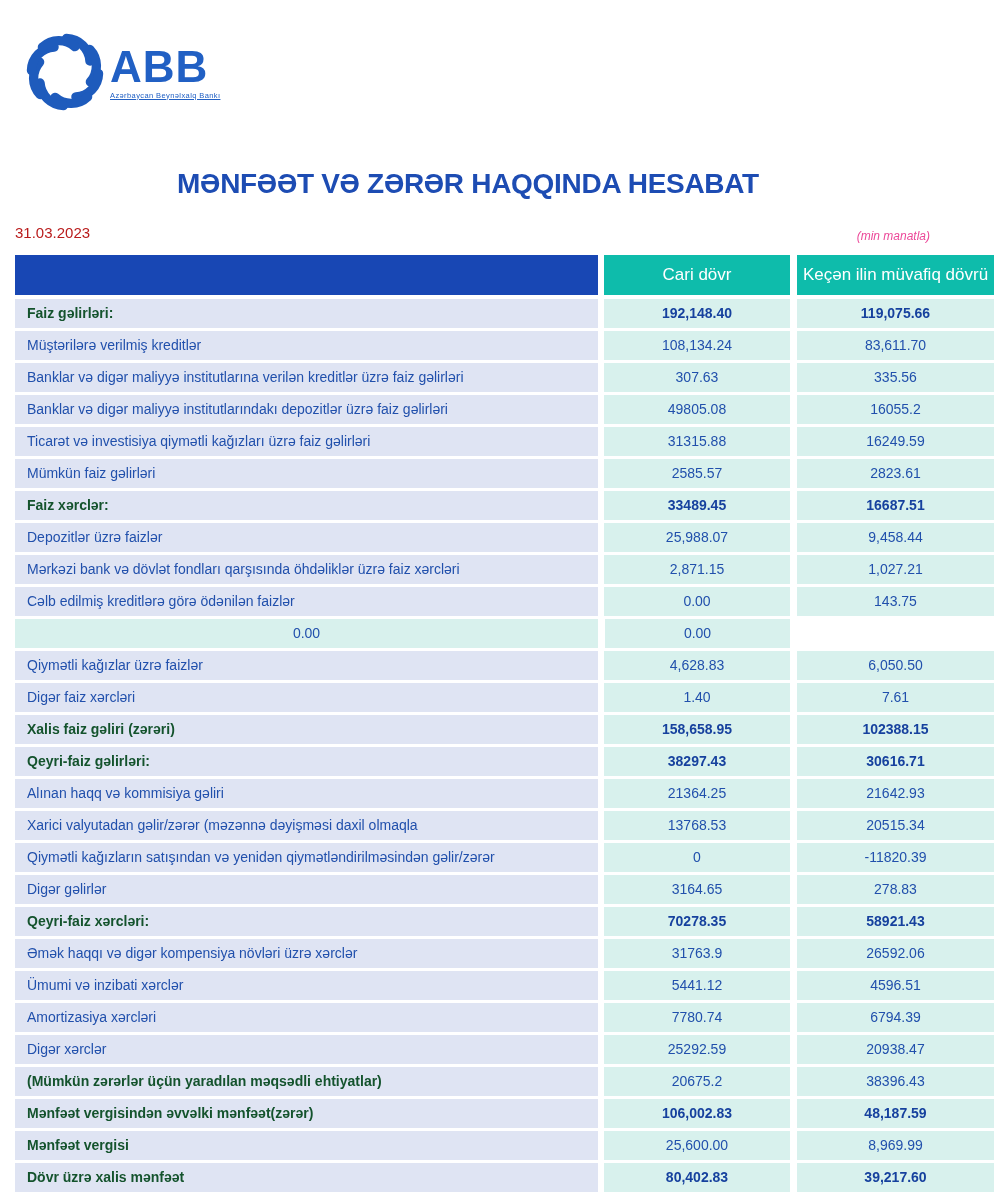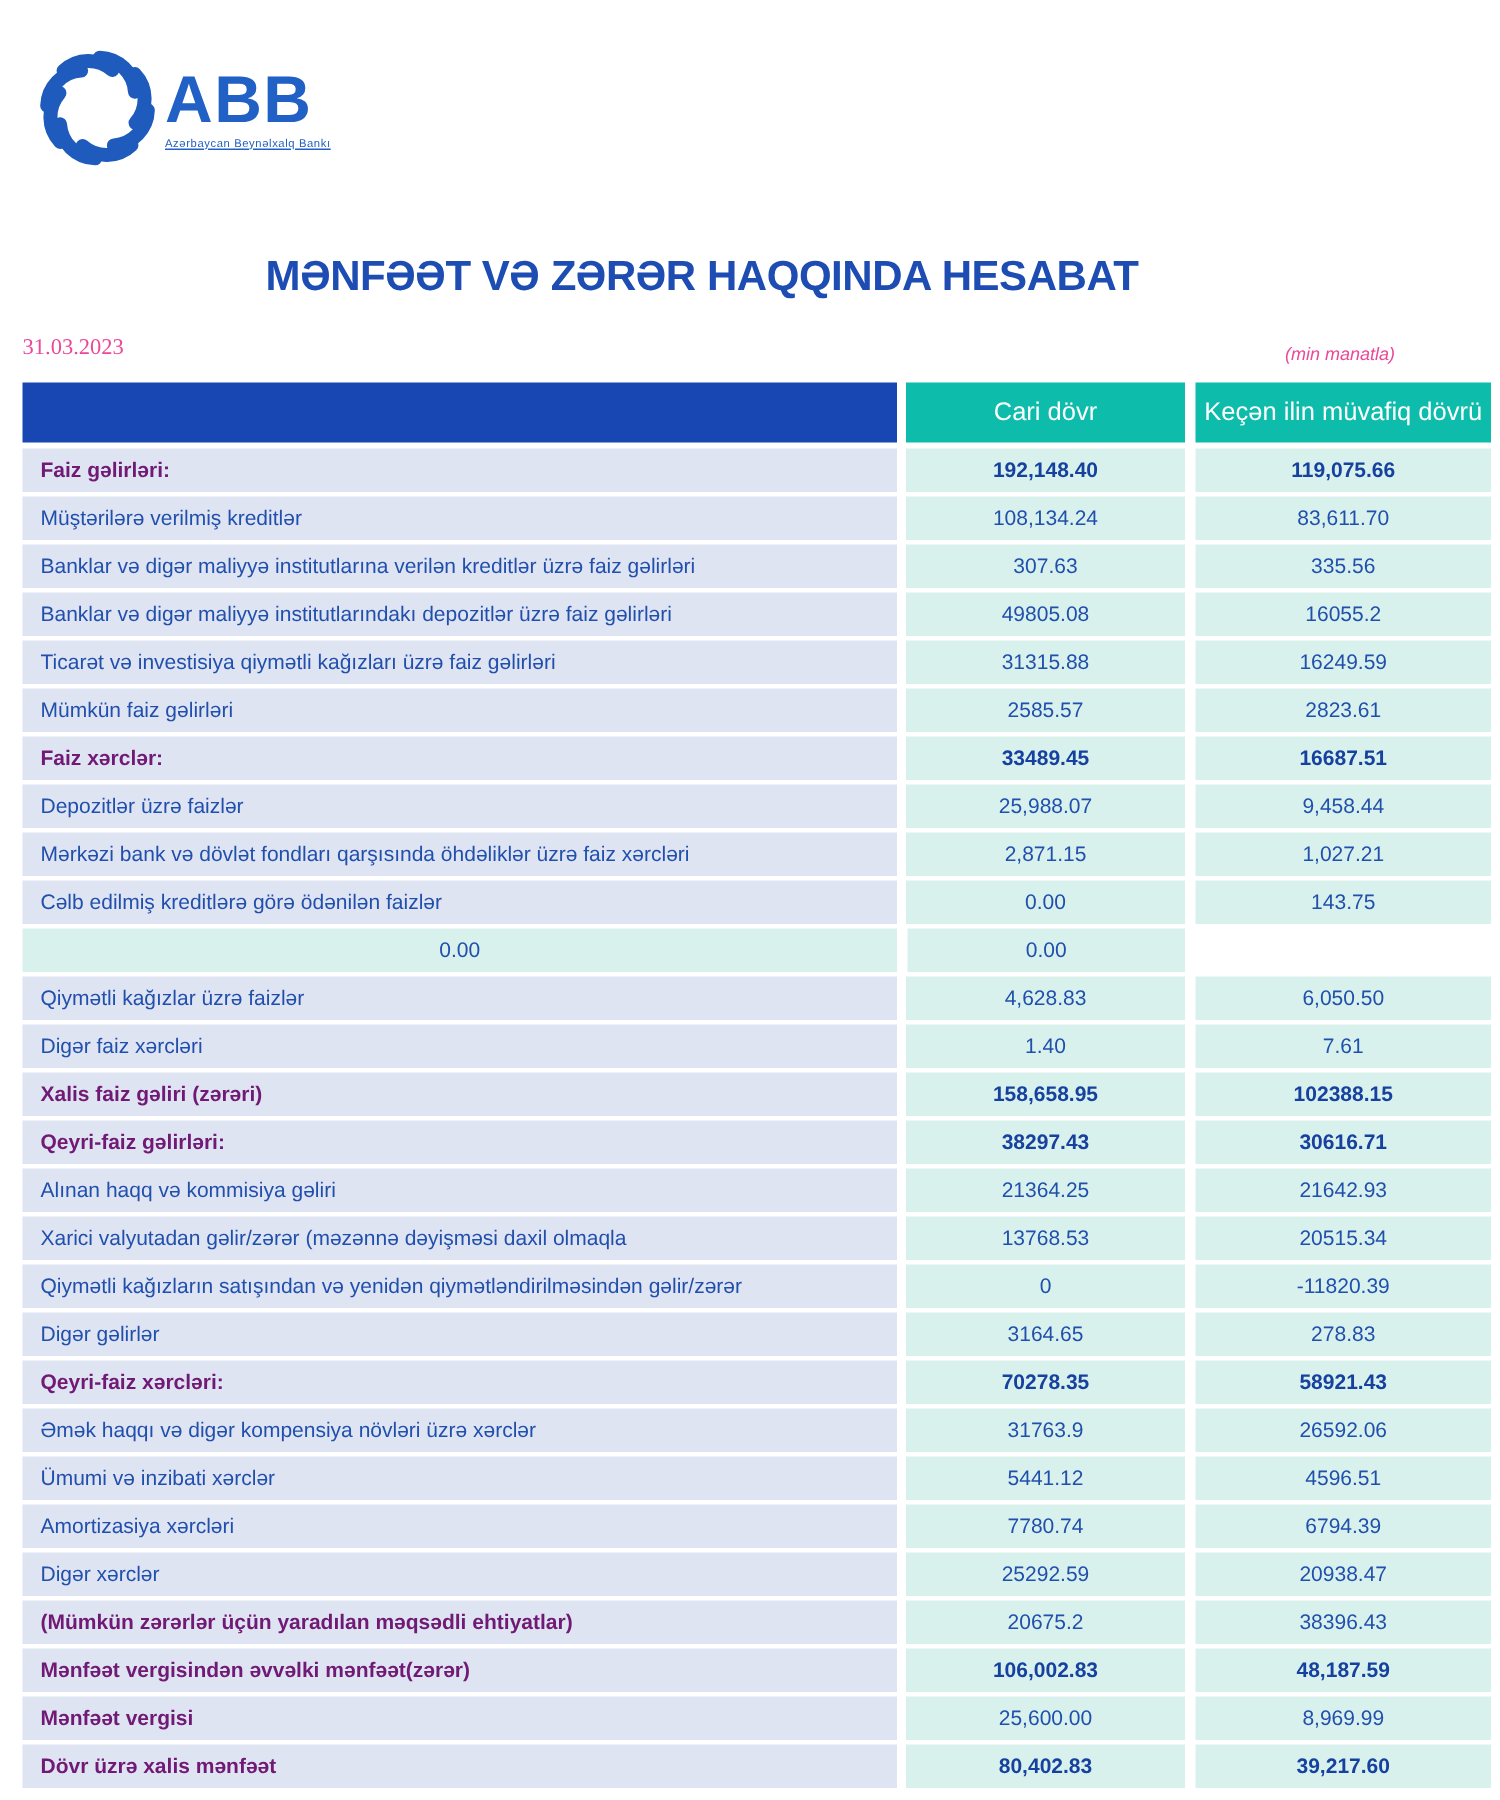--- a/index.html
+++ b/index.html
@@ -28,21 +28,21 @@
 
   
   .report-title {
     position: absolute; top: 168px; left: 0; width: 100%;
     text-align: center;
     color: #1d4cb3; font-size: 28px; font-weight: bold;
     letter-spacing: -0.3px;
   }
   .meta-date {
     position: absolute; top: 224px; left: 15px;
-    color: #ec4899; font-size: 15px; font-family: Liberation Serif, serif;
+    color: #b91c1c; font-size: 15px;
   }
   .meta-unit {
     position: absolute; top: 229px; right: 6px;
     color: #ec4899; font-size: 12px; font-style: italic;
   }
 
   
   .pl-table {
     position: absolute; top: 255px; left: 15px; width: 980px;
   }
@@ -61,21 +61,21 @@
     white-space: nowrap; overflow: hidden;
   }
   .cell { height: 29px; line-height: 29px; font-size: 14px; }
   .label-cell {
     background: #dfe4f3; color: #2150ac;
     padding-left: 12px; white-space: nowrap; overflow: hidden;
   }
   .value-cell {
     background: #d8f1ed; color: #2150ac; text-align: center;
   }
-  .t-row.lb .label-cell { font-weight: bold; color: #701a75; }
+  .t-row.lb .label-cell { font-weight: bold; color: #14532d; }
   .t-row.vb .value-cell { font-weight: bold; color: #16419e; }
 </style>
 </head>
 <body>
 
 <div class="page">
 
   <div class="logo-block">
     <svg class="logo-icon" viewBox="0 0 100 100" xmlns="http://www.w3.org/2000/svg">
       <g fill="none" stroke="#1e5bbc" stroke-width="12" stroke-linecap="round">

